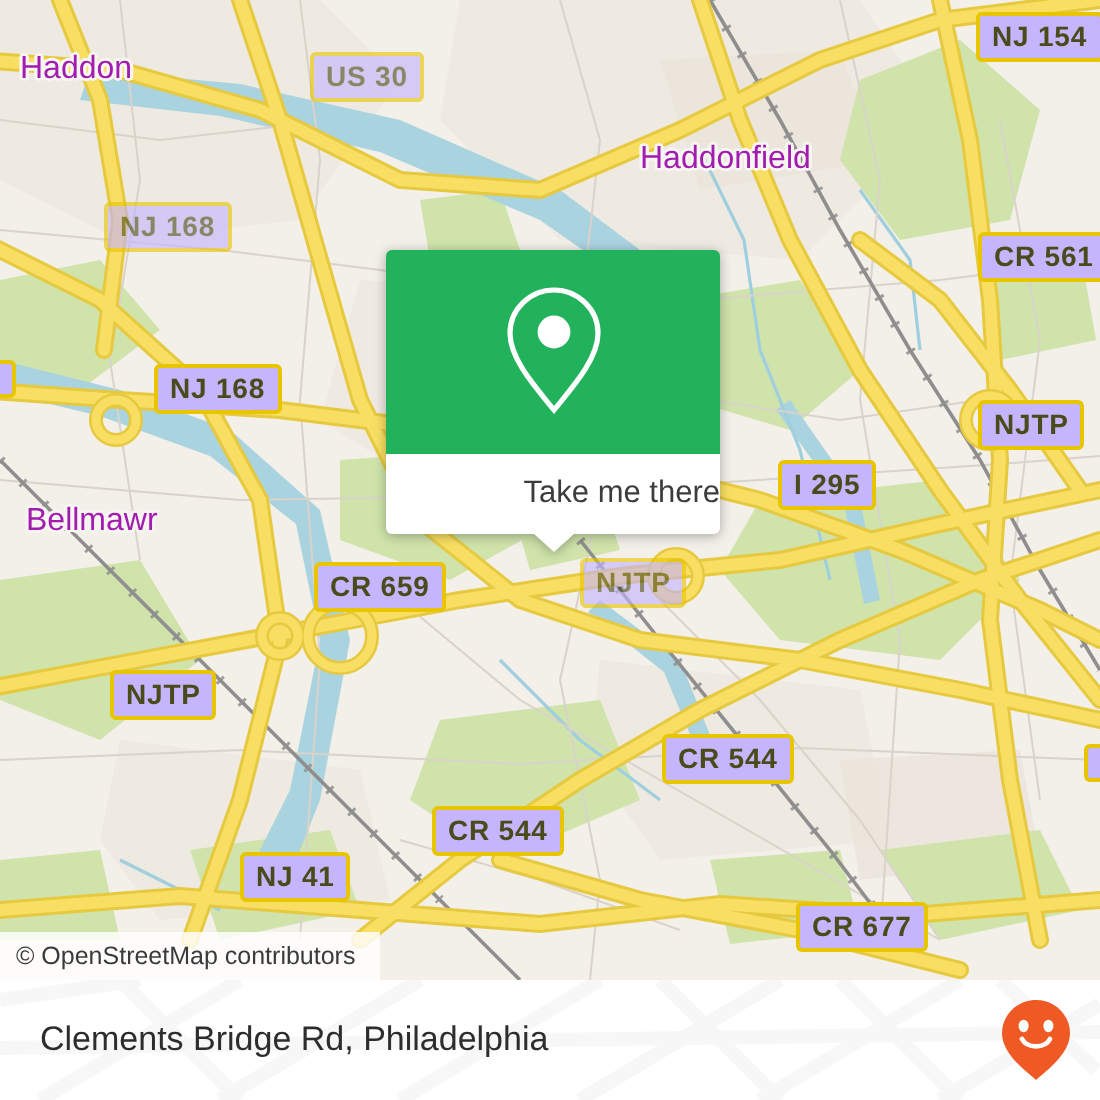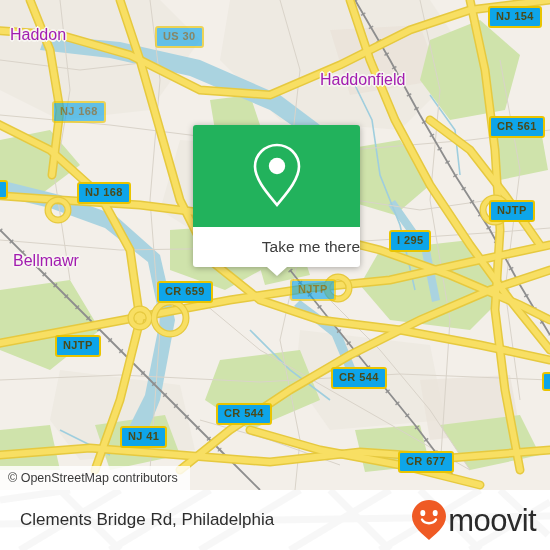--- a/index.html
+++ b/index.html
@@ -28,25 +28,25 @@
     height: 490px;
     background: #f3efe9;
     overflow: hidden;
   }
   .map-svg { position: absolute; left:0; top:0; }
 
   
   .shield {
     position: absolute;
     border: 2px solid #e9c400;
-    background: #0ea5e9;
+    background: #c4b5fd;
     border-radius: 3px;
     color: #4a4a1a;
     font-weight: bold;
-    font-size: 11px;
+    font-size: 14px;
     line-height: 1;
     letter-spacing: 0.4px;
     padding: 3px 6px 4px 6px;
     white-space: nowrap;
     font-family: "Liberation Sans", sans-serif;
     box-sizing: border-box;
   }
   .shield.faded { opacity: 0.62; }
 
   
@@ -353,17 +353,16 @@
 
     <div class="footer-title">Clements Bridge Rd, Philadelphia</div>
 
     <div class="brand">
       <svg width="36" height="42" viewBox="0 0 36 42">
         <path d="M18 1 C8.6 1 1 8.4 1 17.6 C1 28 13 36.5 18 41 C23 36.5 35 28 35 17.6 C35 8.4 27.4 1 18 1 Z" fill="#ef5a24"></path>
         <ellipse cx="11.8" cy="14" rx="2.5" ry="3.1" fill="#ffffff"></ellipse>
         <ellipse cx="24.2" cy="14" rx="2.5" ry="3.1" fill="#ffffff"></ellipse>
         <path d="M11 20.5 C13.6 25.4 22.4 25.4 25 20.5" fill="none" stroke="#ffffff" stroke-width="2.4" stroke-linecap="round"></path>
       </svg>
-      <span class="brand-text">moovit</span>
     </div>
   </div>
 
 </div>
 
 </body></html>

